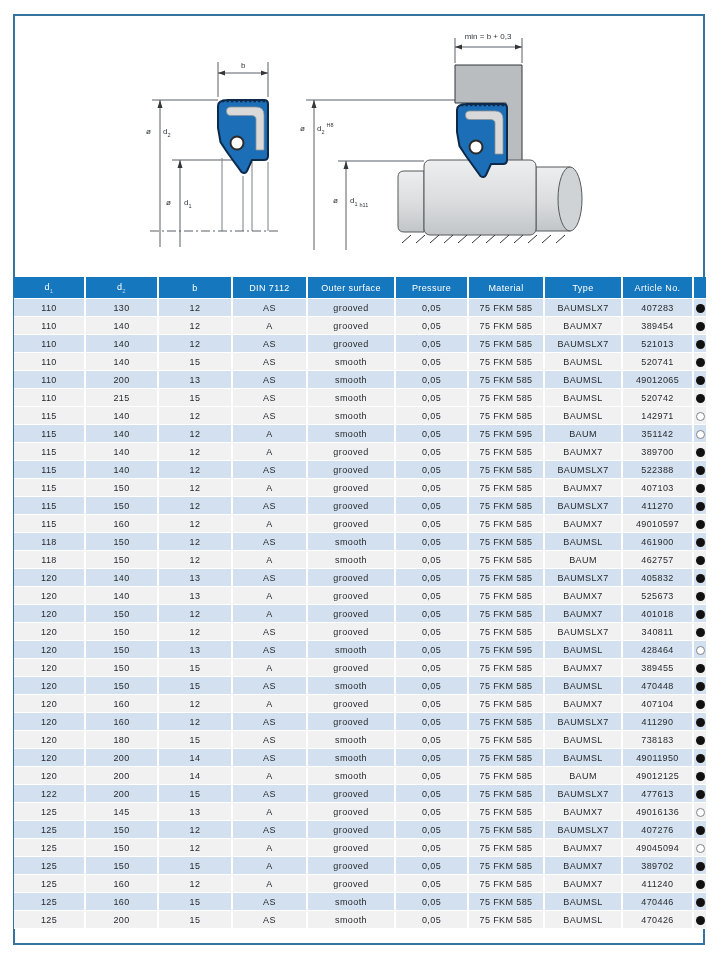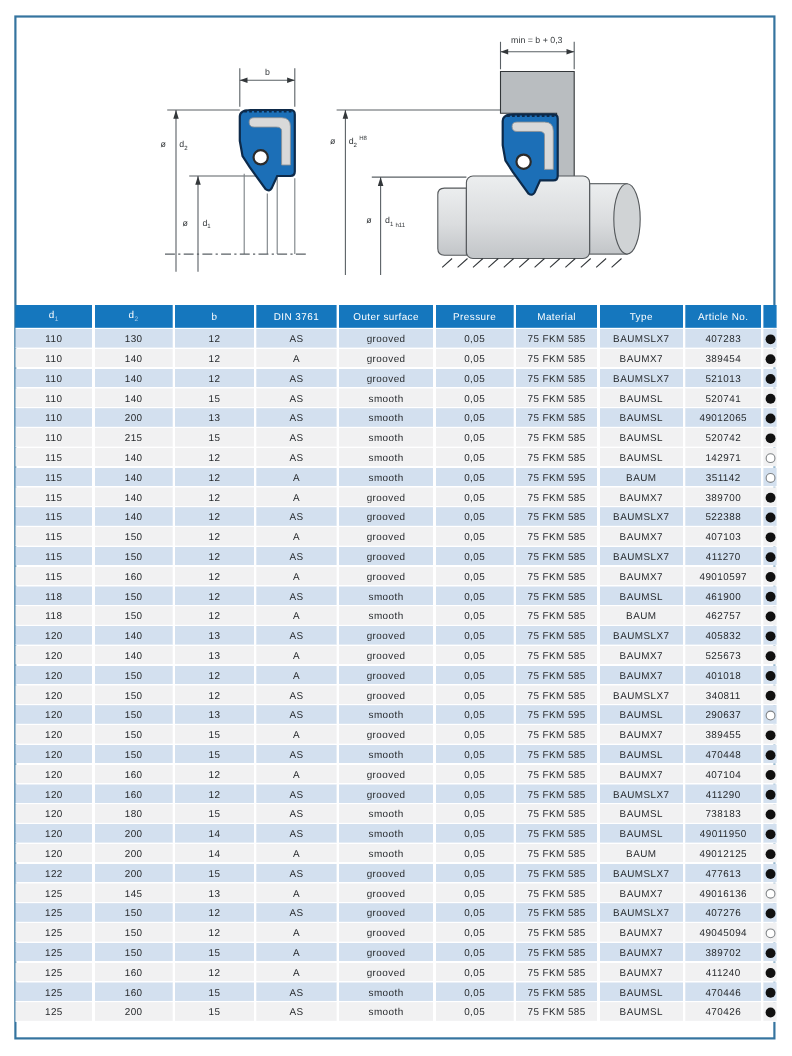--- a/index.html
+++ b/index.html
@@ -150,21 +150,21 @@
     <col style="width:76px">
       <col style="width:78px">
       <col style="width:71px">
     <col style="width:13px">
   </colgroup>
   <thead>
       <tr>
         <th>d<sub>1</sub></th>
         <th>d<sub>2</sub></th>
         <th>b</th>
-        <th>DIN 3761</th>
+        <th>DIN 7112</th>
         <th>Outer surface</th>
         <th>Pressure</th>
         <th>Material</th>
         <th>Type</th>
         <th>Article No.</th>
         <th></th>
       </tr>
     </thead>
   <tbody>
       <tr class="alt">
@@ -397,21 +397,21 @@
       </tr>
       <tr class="alt">
         <td>120</td>
         <td>150</td>
         <td>13</td>
         <td>AS</td>
         <td>smooth</td>
         <td>0,05</td>
         <td>75 FKM 595</td>
         <td>BAUMSL</td>
-        <td>290637</td>
+        <td>428464</td>
         <td><span class="dot open"></span></td>
       </tr>
       <tr class="base">
         <td>120</td>
         <td>150</td>
         <td>15</td>
         <td>A</td>
         <td>grooved</td>
         <td>0,05</td>
         <td>75 FKM 585</td>

